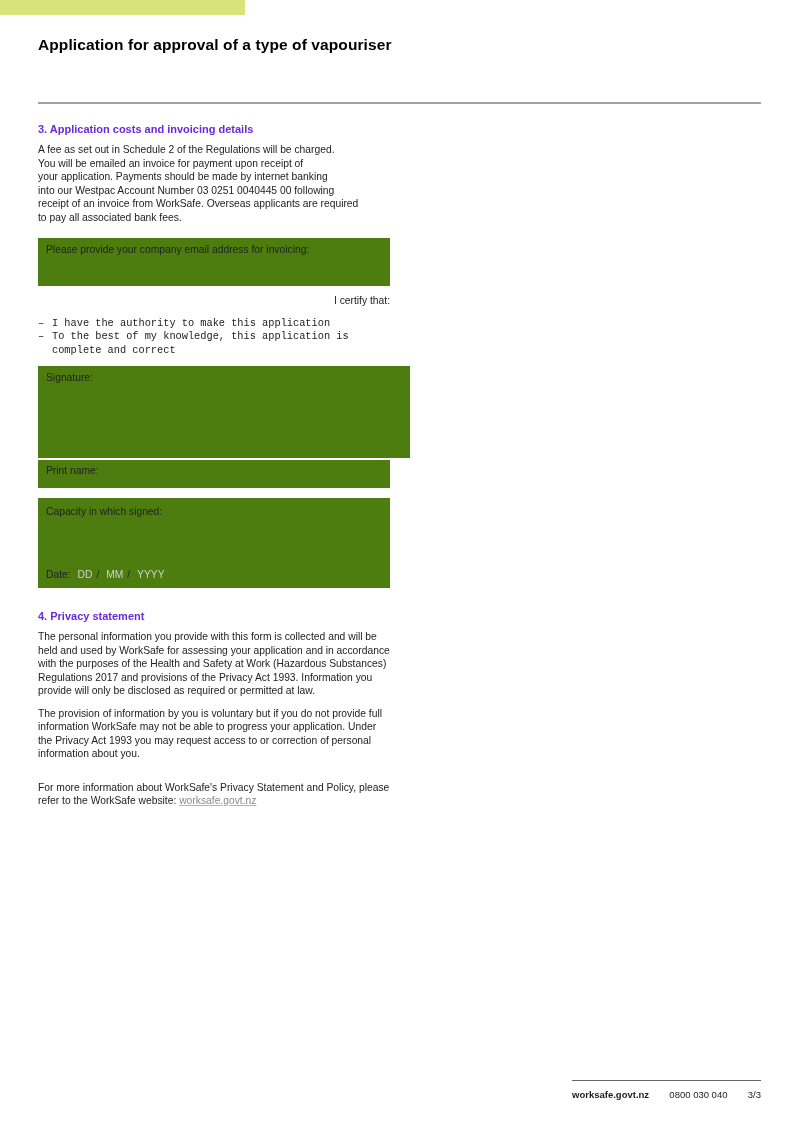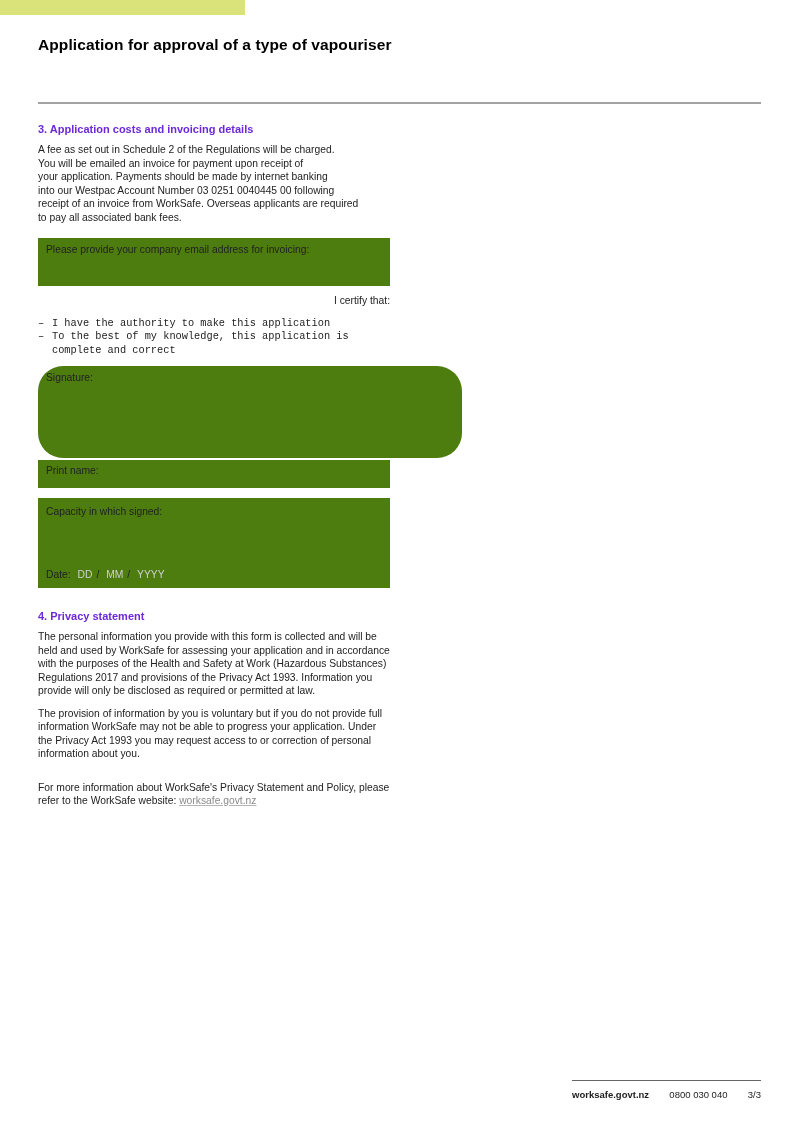--- a/index.html
+++ b/index.html
@@ -51,21 +51,21 @@
 </div>
 
 <div class="col" style="top:294px;">
   <p class="certify">I certify that:</p>
   <ul class="dash" style="margin-top:9px;">
     <li><span>I have the authority to make this application</span></li>
     <li style="width:300px;"><span>To the best of my knowledge, this application is complete and correct</span></li>
   </ul>
 </div>
 
-<div class="field" style="position:absolute; left:38px; top:366px; width:424px; height:92px;border-radius:25px;">
+<div class="field" style="position:absolute; left:38px; top:366px; width:372px; height:92px;">
   <span>Signature:</span>
 </div>
 <div class="field" style="position:absolute; left:38px; top:460px; width:352px; height:28px; padding-top:5px;">
   <span>Print name:</span>
 </div>
 <div class="field" style="position:absolute; left:38px; top:498px; width:352px; height:70px; padding-top:8px;">
   <span>Capacity in which signed:</span>
 </div>
 <div class="field" style="position:absolute; left:38px; top:562px; width:352px; height:26px; padding-top:7px;">
   <span>Date:</span>

